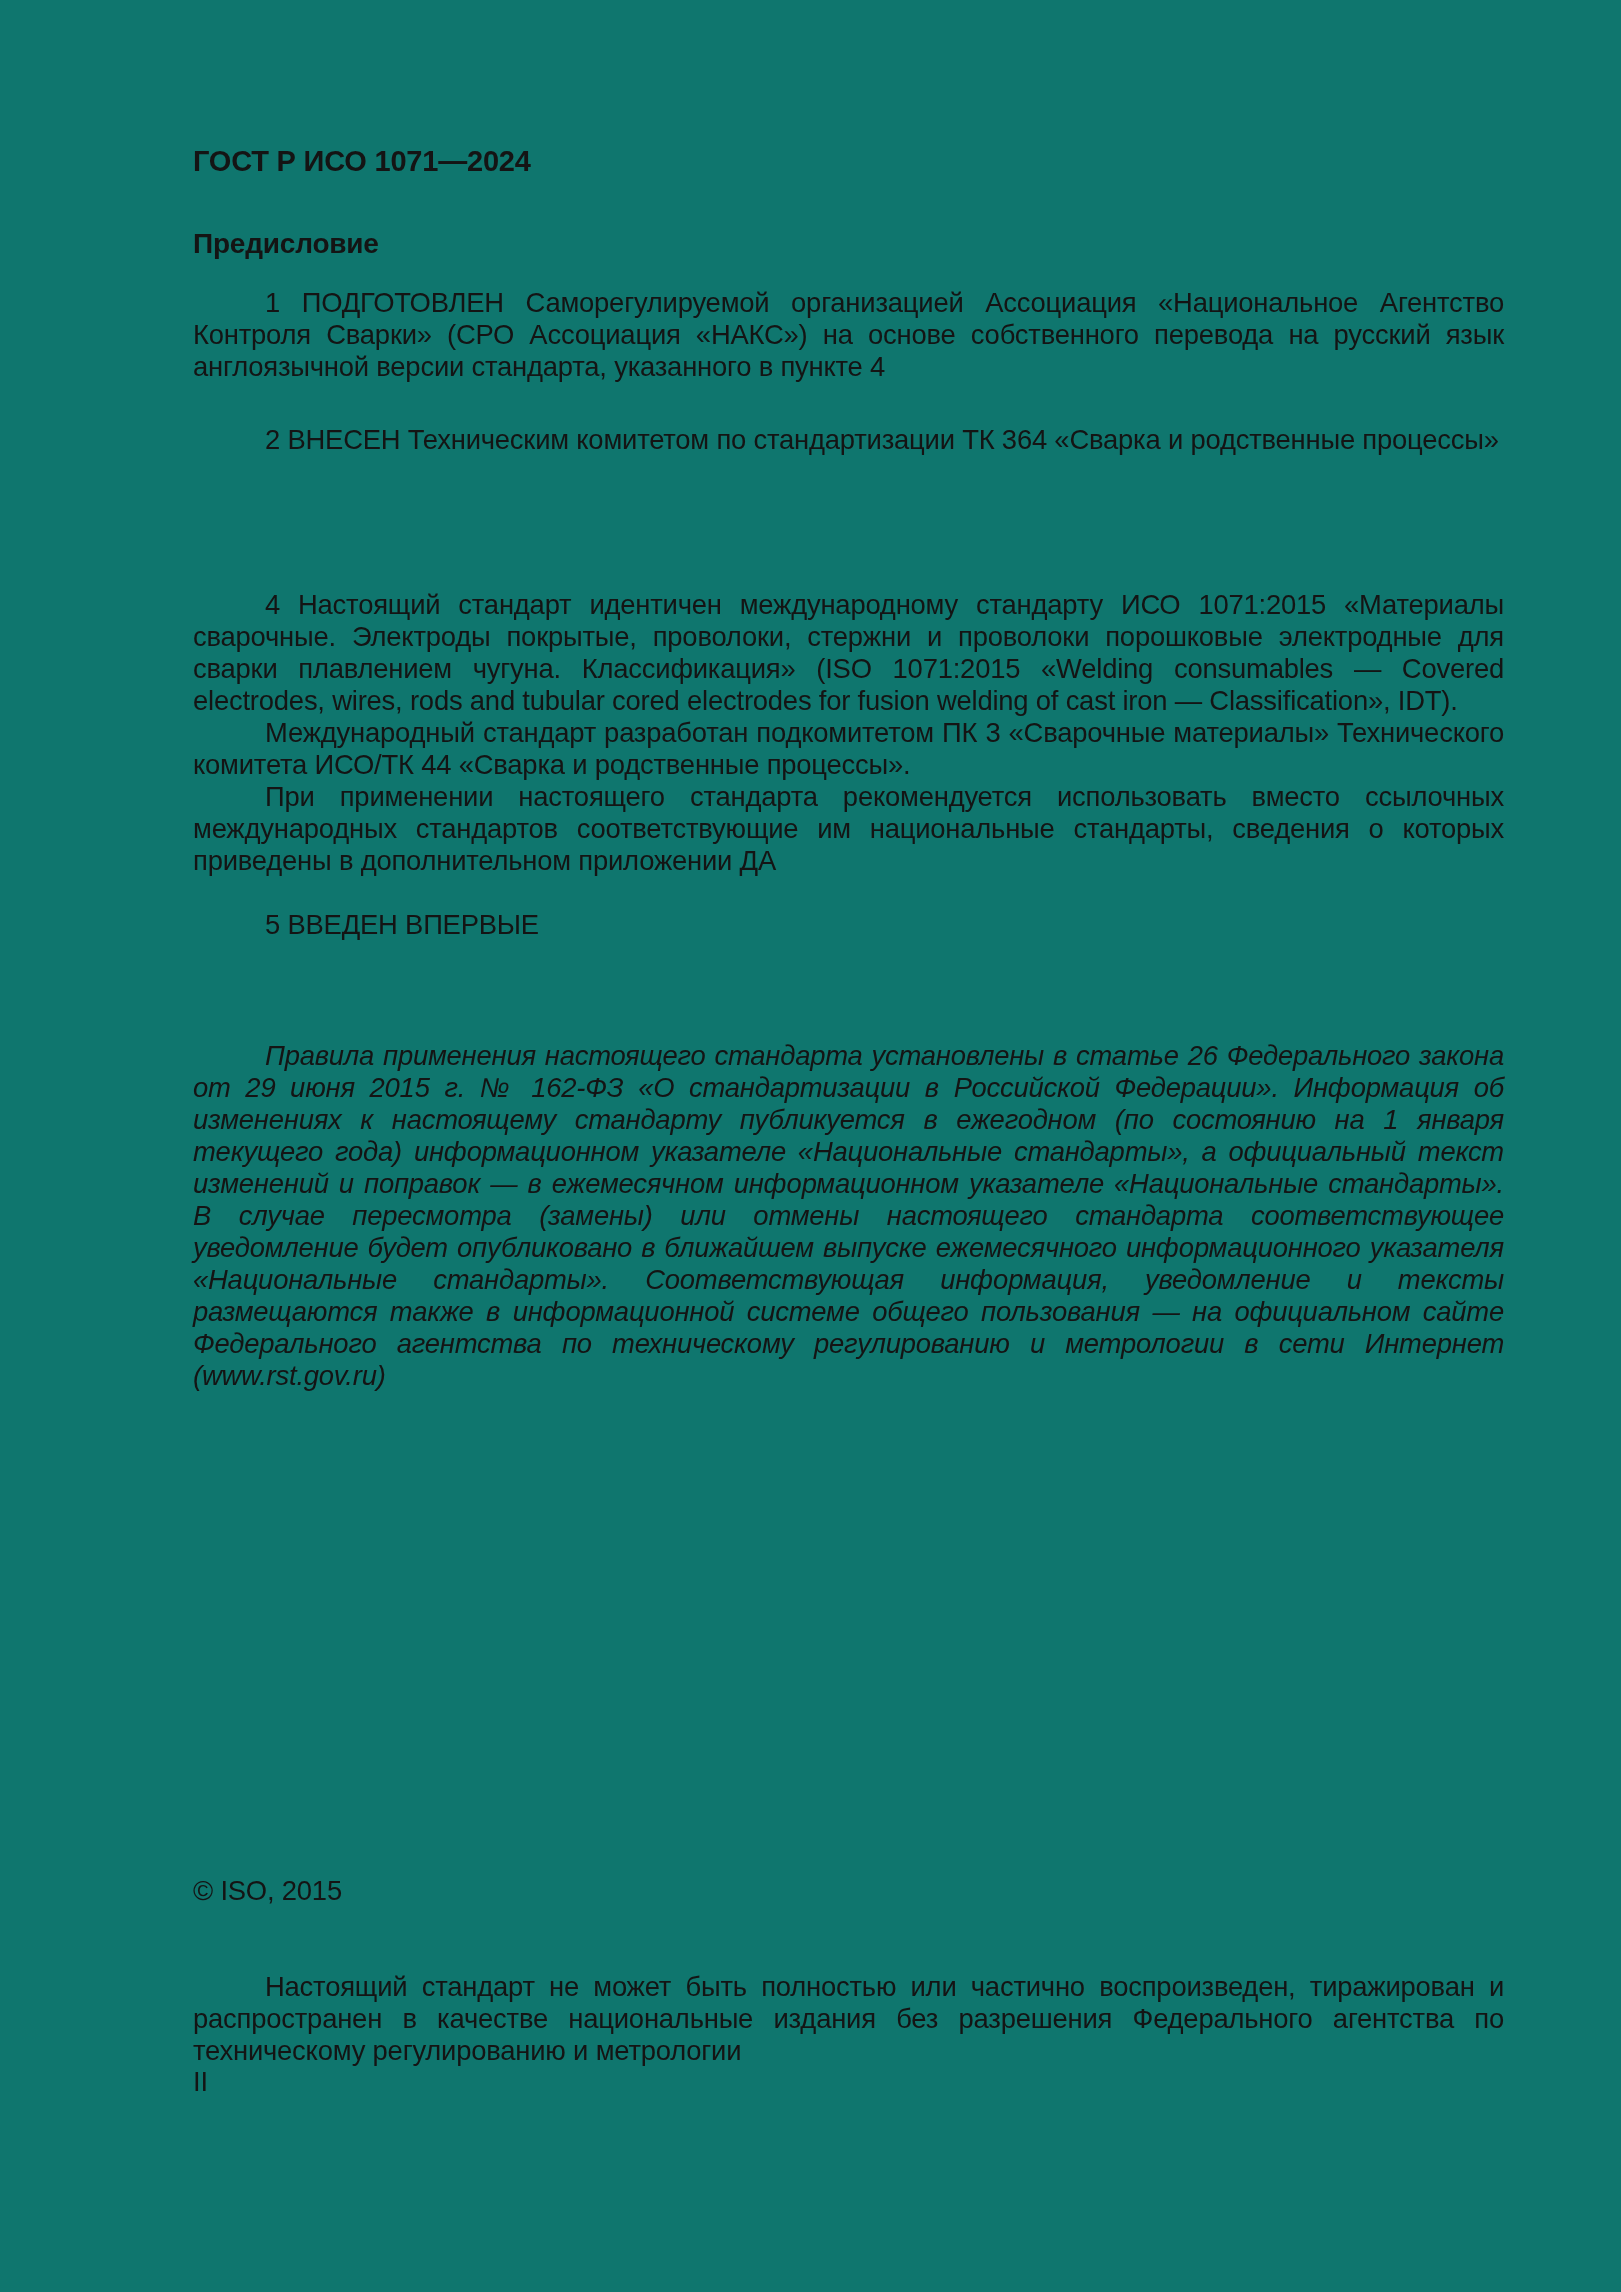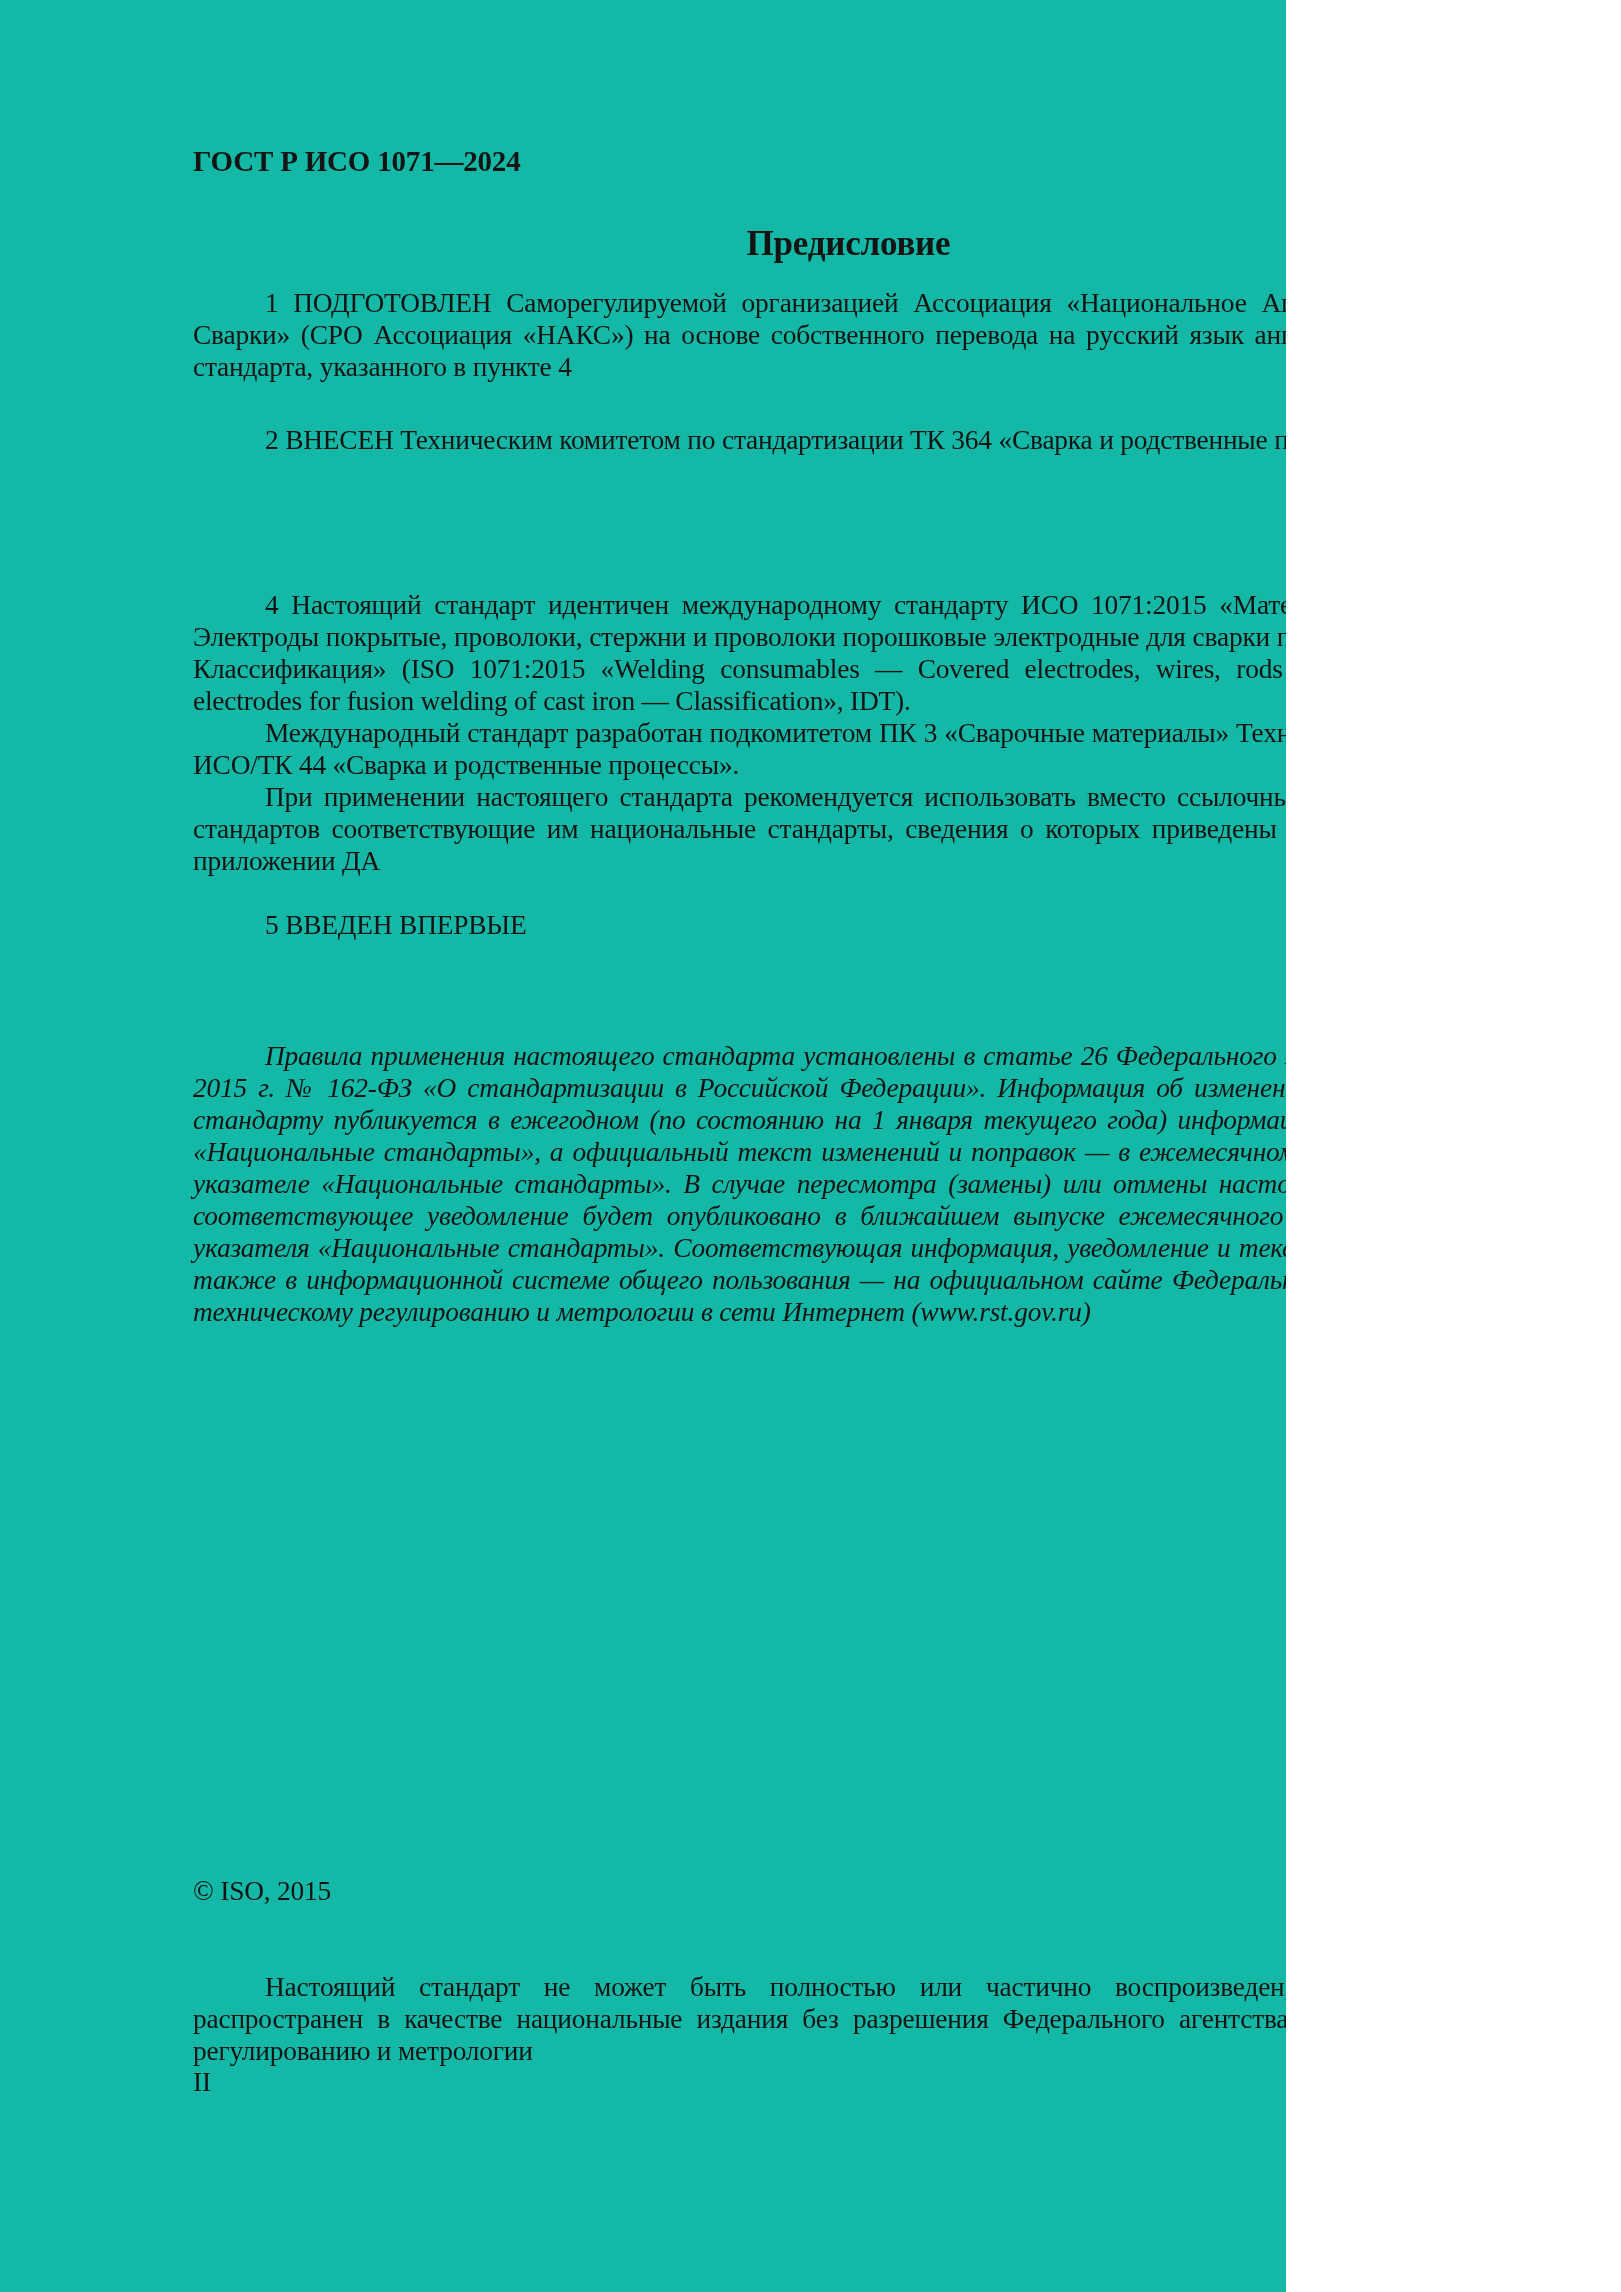--- a/index.html
+++ b/index.html
@@ -2,46 +2,46 @@
 <html lang="ru"><head>
 <meta charset="utf-8">
 <style>
   html, body {
     margin: 0;
     padding: 0;
     background: #ffffff;
   }
   .page {
     position: relative;
-    width: 1286px;
+    width: 1621px;
     height: 2293px;
-    background: #14b8a6;
+    background: #0f766e;
     color: #141414;
-    font-family: Liberation Serif, serif;
+    font-family: Liberation Sans, sans-serif;
     font-size: 27.4px;
     line-height: 32px;
     letter-spacing: -0.2px;
     overflow: hidden;
   }
   .doc-header {
     position: absolute;
     top: 145px;
     left: 193px;
     font-size: 29px;
     font-weight: bold;
     line-height: 32px;
     white-space: nowrap;
   }
   .doc-title {
     position: absolute;
     top: 222px;
     left: 193px;
     width: 1311px;
-    text-align: center;
-    font-size: 35px;
+    text-align: left;
+    font-size: 28px;
     font-weight: bold;
     line-height: 43px;
   }
   .para {
     position: absolute;
     left: 193px;
     width: 1311px;
     text-align: justify;
     text-indent: 72px;
     margin: 0;

